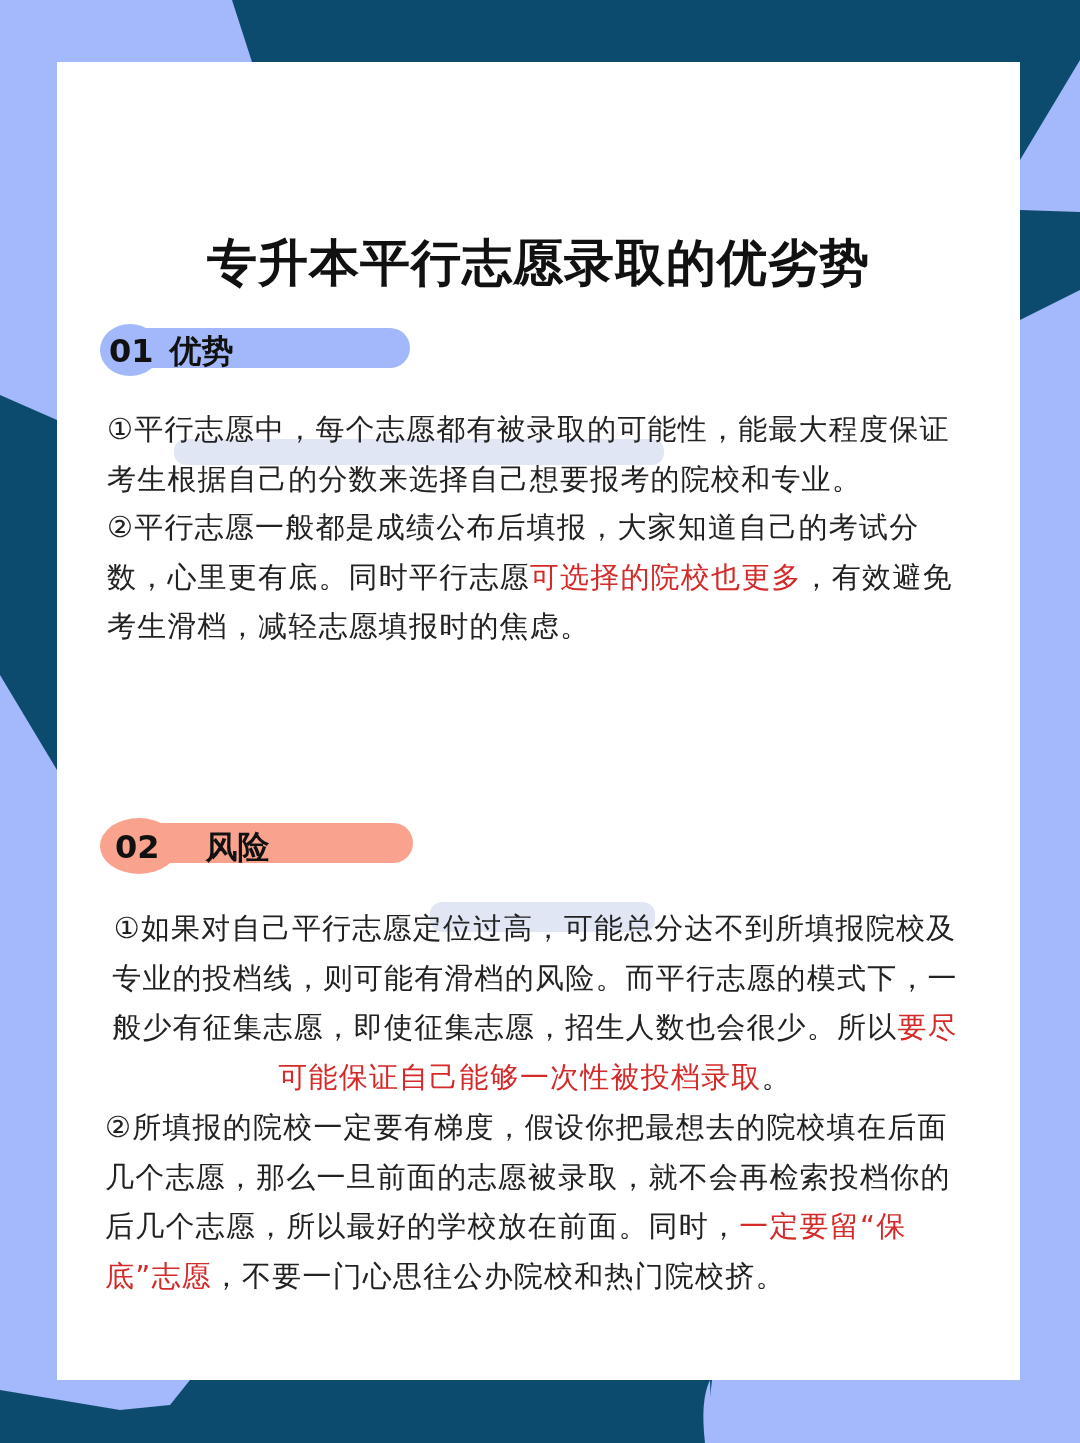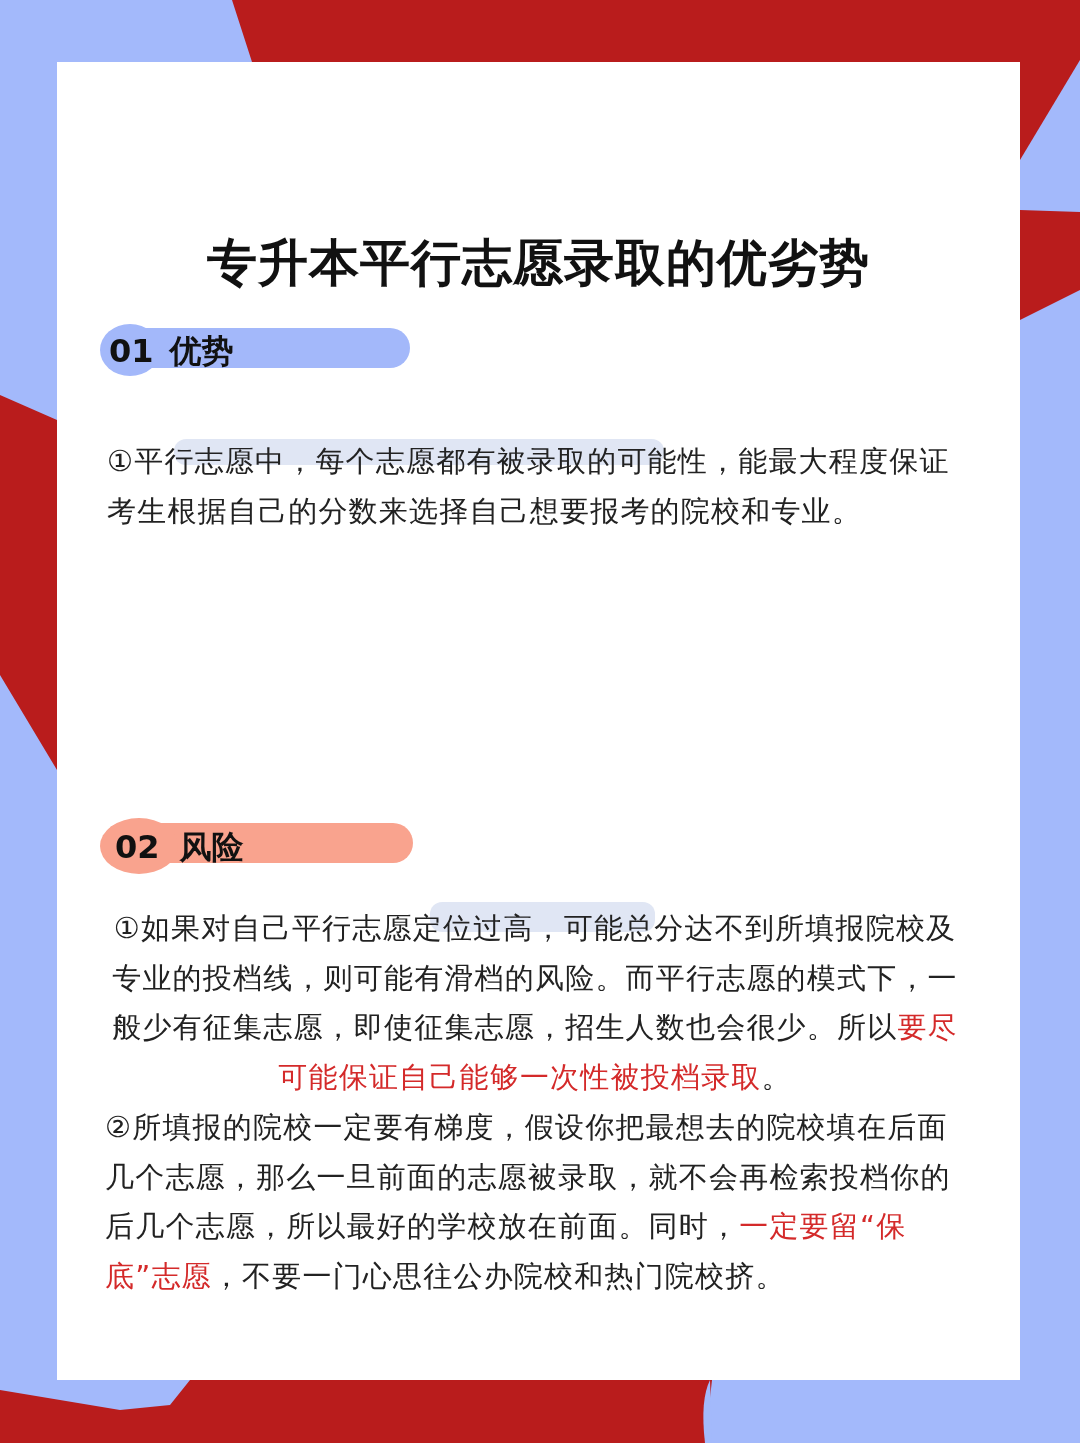--- a/index.html
+++ b/index.html
@@ -1,21 +1,21 @@
 <!DOCTYPE html>
 <html><head>
   <meta charset="utf-8">
   <style>
     * { margin: 0; padding: 0; box-sizing: border-box; }
     html, body {
       width: 1080px; height: 1443px; overflow: hidden;
       background: #fdf6ea;
       font-family: "DejaVu Sans", "Liberation Sans", sans-serif;
     }
-    .stage { position: relative; width: 1080px; height: 1443px; overflow: hidden; background: #b91c1c; }
+    .stage { position: relative; width: 1080px; height: 1443px; overflow: hidden; background: #0c4a6e; }
     .bg-shape { position: absolute; }
     .card {
       position: absolute; left: 57px; top: 62px;
       width: 963px; height: 1318px;
       background: #ffffff;
     }
     .title {
       position: absolute; left: 0; right: 0; top: 168px;
       text-align: center;
       font-size: 50px; font-weight: bold; color: #111;
@@ -59,28 +59,31 @@
     <div class="title">专升本平行志愿录取的优劣势</div>
 
     <div class="section-pill" style="left:46px; top:266px; width:307px; background:#a3b8fa;"></div>
     <div class="section-blob" style="left:43px; top:262px; width:60px; height:52px; background:#a3b8fa;"></div>
     <div class="section-label" style="left:52px; top:268px;text-align:center;">
       <span class="num">01</span><span>优势</span>
     </div>
 
     <div class="highlight" style="left:117px; top:377px; width:490px; height:26px;"></div>
 
-    <div class="para" style="left:50px; top:343px;margin-top:32px;">
+    <div class="para" style="left:50px; top:343px;">
       <span>①平行志愿中，每个志愿都有被录取的可能性，能最大程度保证考生根据自己的分数来选择自己想要报考的院校和专业。</span>
+    </div>
+    <div class="para" style="left:50px; top:441px;">
+      <span>②平行志愿一般都是成绩公布后填报，大家知道自己的考试分数，心里更有底。同时平行志愿</span><span class="red">可选择的院校也更多</span><span>，有效避免考生滑档，减轻志愿填报时的焦虑。</span>
     </div>
 
     <div class="section-pill" style="left:46px; top:761px; width:310px; background:#f9a38e;"></div>
     <div class="section-blob" style="left:43px; top:756px; width:78px; height:56px; background:#f9a38e;"></div>
     <div class="section-label" style="left:58px; top:764px;">
-      <span class="num" style="margin-right:20px;">02</span><span>风险</span>
+      <span class="num" style="margin-right:46px;">02</span><span>风险</span>
     </div>
 
     <div class="highlight" style="left:373px; top:840px; width:225px; height:30px;"></div>
 
     <div class="para" style="left:48px; top:842px;text-align:center;">
       <span>①如果对自己平行志愿定位过高，可能总分达不到所填报院校及专业的投档线，则可能有滑档的风险。而平行志愿的模式下，一般少有征集志愿，即使征集志愿，招生人数也会很少。所以</span><span class="red">要尽可能保证自己能够一次性被投档录取</span><span>。</span>
     </div>
     <div class="para" style="left:48px; top:1041px;">
       <span>②所填报的院校一定要有梯度，假设你把最想去的院校填在后面几个志愿，那么一旦前面的志愿被录取，就不会再检索投档你的后几个志愿，所以最好的学校放在前面。同时，</span><span class="red">一定要留“保底”志愿</span><span>，不要一门心思往公办院校和热门院校挤。</span>
     </div>

